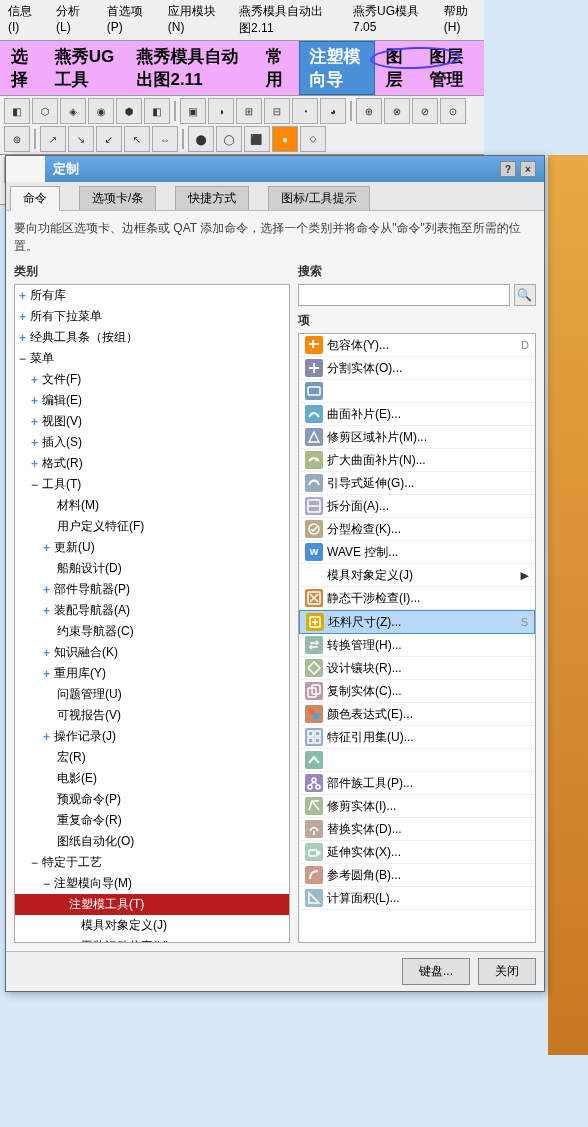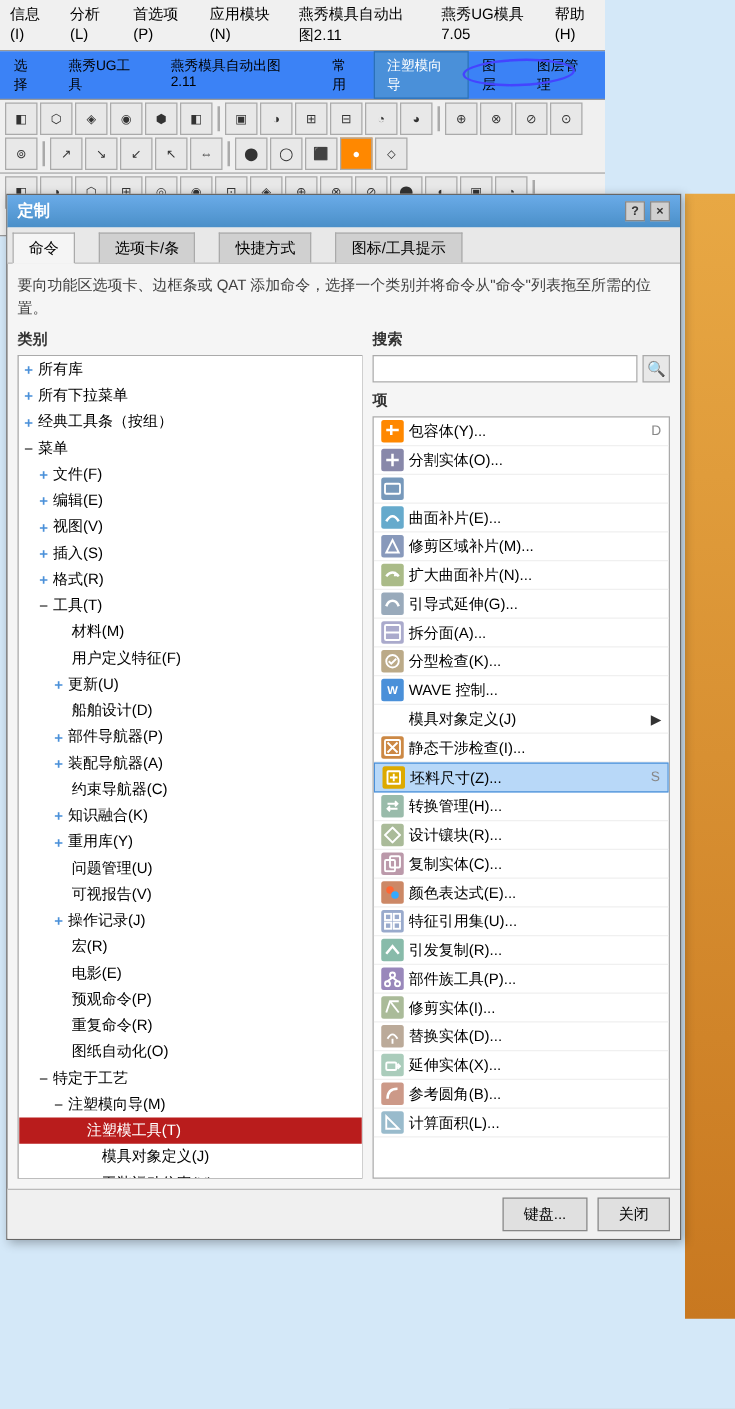--- a/index.html
+++ b/index.html
@@ -8,31 +8,31 @@
     
     .menubar { background: #f0f0f0; padding: 2px 4px; display: flex; gap: 12px; border-bottom: 1px solid #999; font-size: 12px; }
     .menubar span { cursor: pointer; padding: 1px 4px; }
     
     
     .toolbar-row { background: #f0f0f0; padding: 2px 4px; display: flex; align-items: center; gap: 2px; border-bottom: 1px solid #999; flex-wrap: wrap; }
     .toolbar-btn { width: 26px; height: 26px; background: #e8e8e8; border: 1px solid #aaa; display: inline-flex; align-items: center; justify-content: center; cursor: pointer; font-size: 10px; color: #333; }
     .toolbar-sep { width: 2px; height: 20px; background: #aaa; margin: 0 2px; }
     
     
-    .tabbar { background: #3b82f6; display: flex; border-bottom: 1px solid #999; font-size: 11px; }
+    .tabbar { background: #f0abfc; display: flex; border-bottom: 1px solid #999; font-size: 17px; font-weight: bold; }
     .tabbar-item { padding: 3px 10px; cursor: pointer; border: 1px solid transparent; }
     .tabbar-item.active { background: #4a90d9; color: white; border-color: #2a70b9; }
     
     
     .toolbar-row2 { background: #f0f0f0; padding: 2px 4px; display: flex; align-items: center; gap: 2px; border-bottom: 1px solid #999; flex-wrap: wrap; }
     .section-label { font-size: 11px; color: #555; padding: 1px 4px; }
     
     
     .dialog-overlay { position: absolute; top: 155px; left: 5px; width: 540px; background: #f5f5f5; border: 1px solid #666; box-shadow: 2px 2px 8px rgba(0,0,0,0.3); z-index: 10; }
-    .dialog-title { background: linear-gradient(to bottom, #6aabe8, #4a8fc8); color: white; padding: 4px 8px; display: flex; justify-content: space-between; align-items: center; font-size: 13px; font-weight: bold; }
+    .dialog-title { background: linear-gradient(to bottom, #6aabe8, #4a8fc8); color: white; padding: 4px 8px; display: flex; justify-content: space-between; align-items: center; font-size: 13px; font-weight: bold; margin-left: 39px; }
     .dialog-title-btns { display: flex; gap: 4px; }
     .title-btn { width: 16px; height: 16px; background: #d0d0d0; border: 1px solid #888; display: flex; align-items: center; justify-content: center; font-size: 10px; cursor: pointer; color: #333; }
     
     
     .dialog-tabs { display: flex; background: #e8e8e8; border-bottom: 1px solid #bbb; padding: 4px 4px 0; gap: 19px; }
     .dialog-tab { padding: 3px 12px; background: #d0d0d0; border: 1px solid #aaa; border-bottom: none; cursor: pointer; font-size: 12px; }
     .dialog-tab.active { background: #f5f5f5; border-bottom: 1px solid #f5f5f5; margin-bottom: -1px; }
     
     
     .dialog-body { padding: 8px; font-size: 12px; }
@@ -524,21 +524,20 @@
             <span class="item-label">特征引用集(U)...</span>
             <span class="item-key"></span>
           </div>
 
           <div class="item-row">
             <div class="item-icon" style="background:#88bbaa;border-radius:2px;width:18px;height:18px;display:flex;align-items:center;justify-content:center;">
               <svg width="14" height="14" viewBox="0 0 14 14">
                   <path d="M2 10 L7 4 L12 10" fill="none" stroke="white" stroke-width="2"></path>
                 </svg>
             </div>
-            <span class="item-label">引发复制(R)...</span>
             <span class="item-key"></span>
           </div>
 
           <div class="item-row">
             <div class="item-icon" style="background:#9988bb;border-radius:2px;width:18px;height:18px;display:flex;align-items:center;justify-content:center;">
               <svg width="14" height="14" viewBox="0 0 14 14">
                   <circle cx="7" cy="4" r="2" fill="none" stroke="white" stroke-width="1.5"></circle>
                   <circle cx="3" cy="11" r="2" fill="none" stroke="white" stroke-width="1.5"></circle>
                   <circle cx="11" cy="11" r="2" fill="none" stroke="white" stroke-width="1.5"></circle>
                   <path d="M7 6 L3 9 M7 6 L11 9" stroke="white" stroke-width="1.5"></path>

